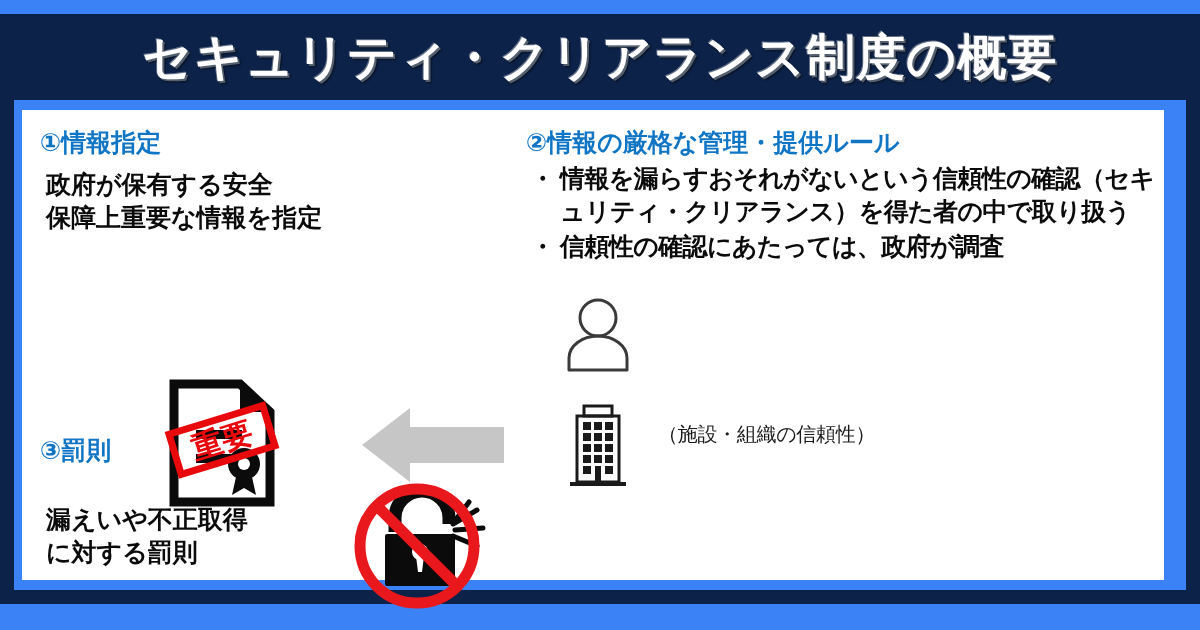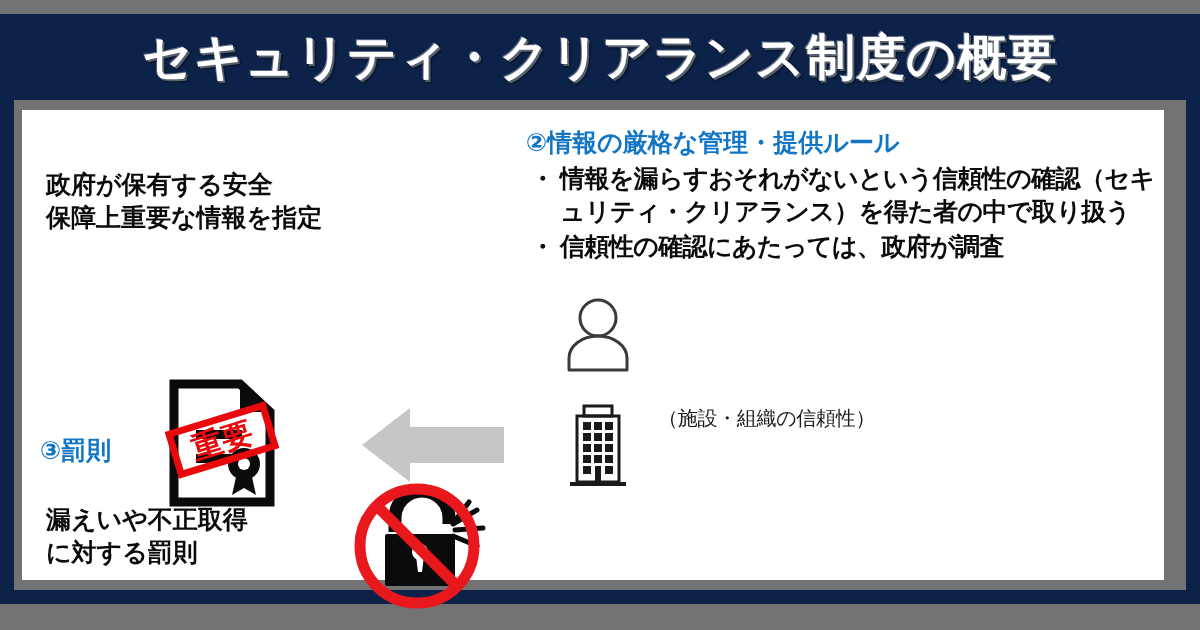--- a/index.html
+++ b/index.html
@@ -11,21 +11,21 @@
     width: 1200px;
     height: 630px;
     overflow: hidden;
     font-family: "Liberation Sans", "DejaVu Sans", sans-serif;
   }
 
   #slide {
     position: relative;
     width: 1200px;
     height: 630px;
-    background: #737373;
+    background: #3b82f6;
   }
 
   
   .navy-top {
     position: absolute;
     left: 0;
     top: 14px;
     width: 1200px;
     height: 86px;
     background: #0d2248;
@@ -167,36 +167,37 @@
   }
   #sub-person { left: 530px; top: 186px; width: 620px; }
   #sub-company { left: 530px; top: 292px; width: 620px; }
   .subitem .ic {
     flex: 0 0 auto;
     width: 92px;
     display: flex;
     justify-content: center;
   }
   .subitem .stext { flex: 1 1 auto; padding-top: 2px; }
-  .indent { display: inline-block; padding-left: 14px; }
+  .indent { display: inline-block; padding-left: 14px; margin-top: 16px; }
 </style>
 </head>
 <body>
 
 <div id="slide">
 
   <div class="navy-top"></div>
   <div class="navy-left"></div>
   <div class="navy-right"></div>
   <div class="navy-bottom"></div>
 
   <div class="title">セキュリティ・クリアランス制度の概要</div>
 
   <div class="panel">
 
+    <div id="sec1-heading" class="heading">①情報指定</div>
 
     <div id="sec1-text" class="body-bold">
       <div>政府が保有する安全</div>
       <div>保障上重要な情報を指定</div>
     </div>
 
     <div id="doc-icon-wrap">
       <svg width="140" height="130" viewBox="0 0 140 130" xmlns="http://www.w3.org/2000/svg">
 
         <path d="M22 6 H88 L118 34 V124 H22 Z" fill="#ffffff" stroke="#0b0b0b" stroke-width="9" stroke-linejoin="miter"></path>

